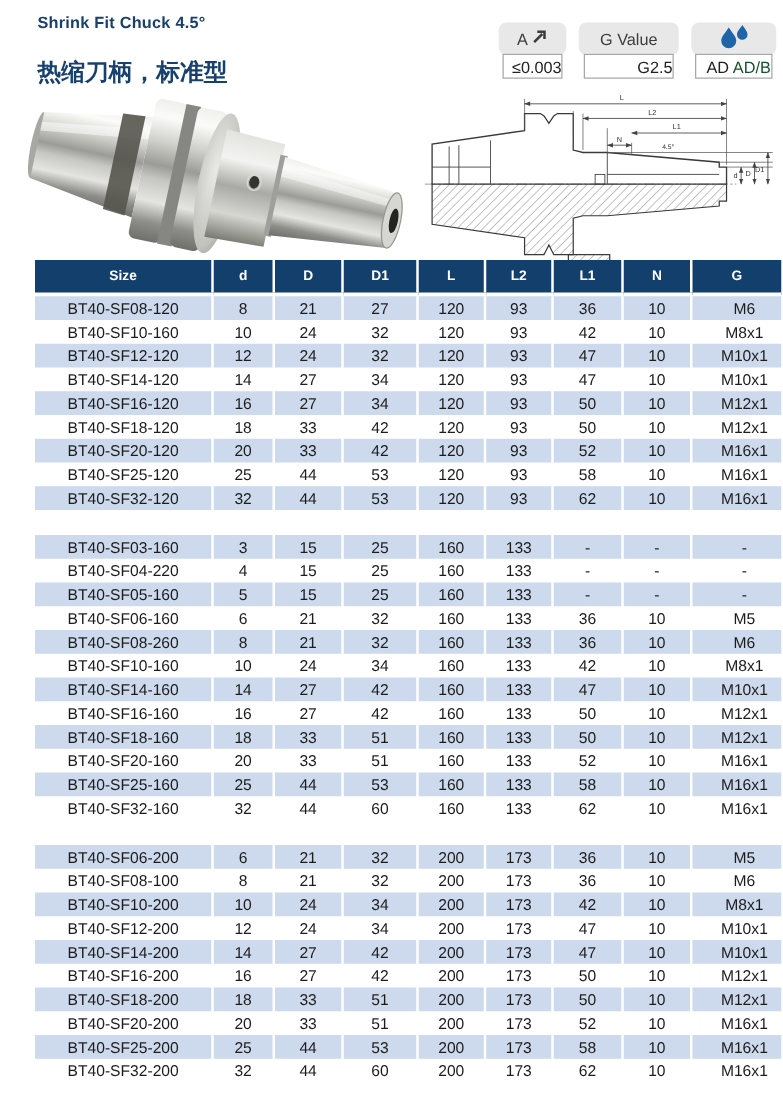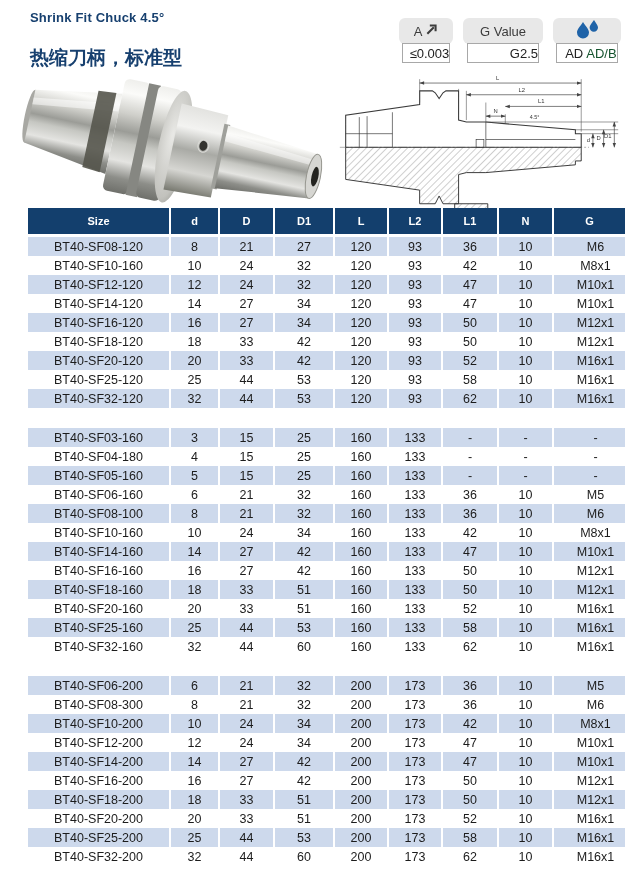--- a/index.html
+++ b/index.html
@@ -337,21 +337,21 @@
           <td>3</td>
           <td>15</td>
           <td>25</td>
           <td>160</td>
           <td>133</td>
           <td>-</td>
           <td>-</td>
           <td>-</td>
         </tr>
         <tr>
-          <td>BT40-SF04-180</td>
+          <td>BT40-SF04-220</td>
           <td>4</td>
           <td>15</td>
           <td>25</td>
           <td>160</td>
           <td>133</td>
           <td>-</td>
           <td>-</td>
           <td>-</td>
         </tr>
         <tr>
@@ -370,21 +370,21 @@
           <td>6</td>
           <td>21</td>
           <td>32</td>
           <td>160</td>
           <td>133</td>
           <td>36</td>
           <td>10</td>
           <td>M5</td>
         </tr>
         <tr>
-          <td>BT40-SF08-100</td>
+          <td>BT40-SF08-260</td>
           <td>8</td>
           <td>21</td>
           <td>32</td>
           <td>160</td>
           <td>133</td>
           <td>36</td>
           <td>10</td>
           <td>M6</td>
         </tr>
         <tr>
@@ -476,21 +476,21 @@
           <td>6</td>
           <td>21</td>
           <td>32</td>
           <td>200</td>
           <td>173</td>
           <td>36</td>
           <td>10</td>
           <td>M5</td>
         </tr>
         <tr>
-          <td>BT40-SF08-300</td>
+          <td>BT40-SF08-100</td>
           <td>8</td>
           <td>21</td>
           <td>32</td>
           <td>200</td>
           <td>173</td>
           <td>36</td>
           <td>10</td>
           <td>M6</td>
         </tr>
         <tr>

